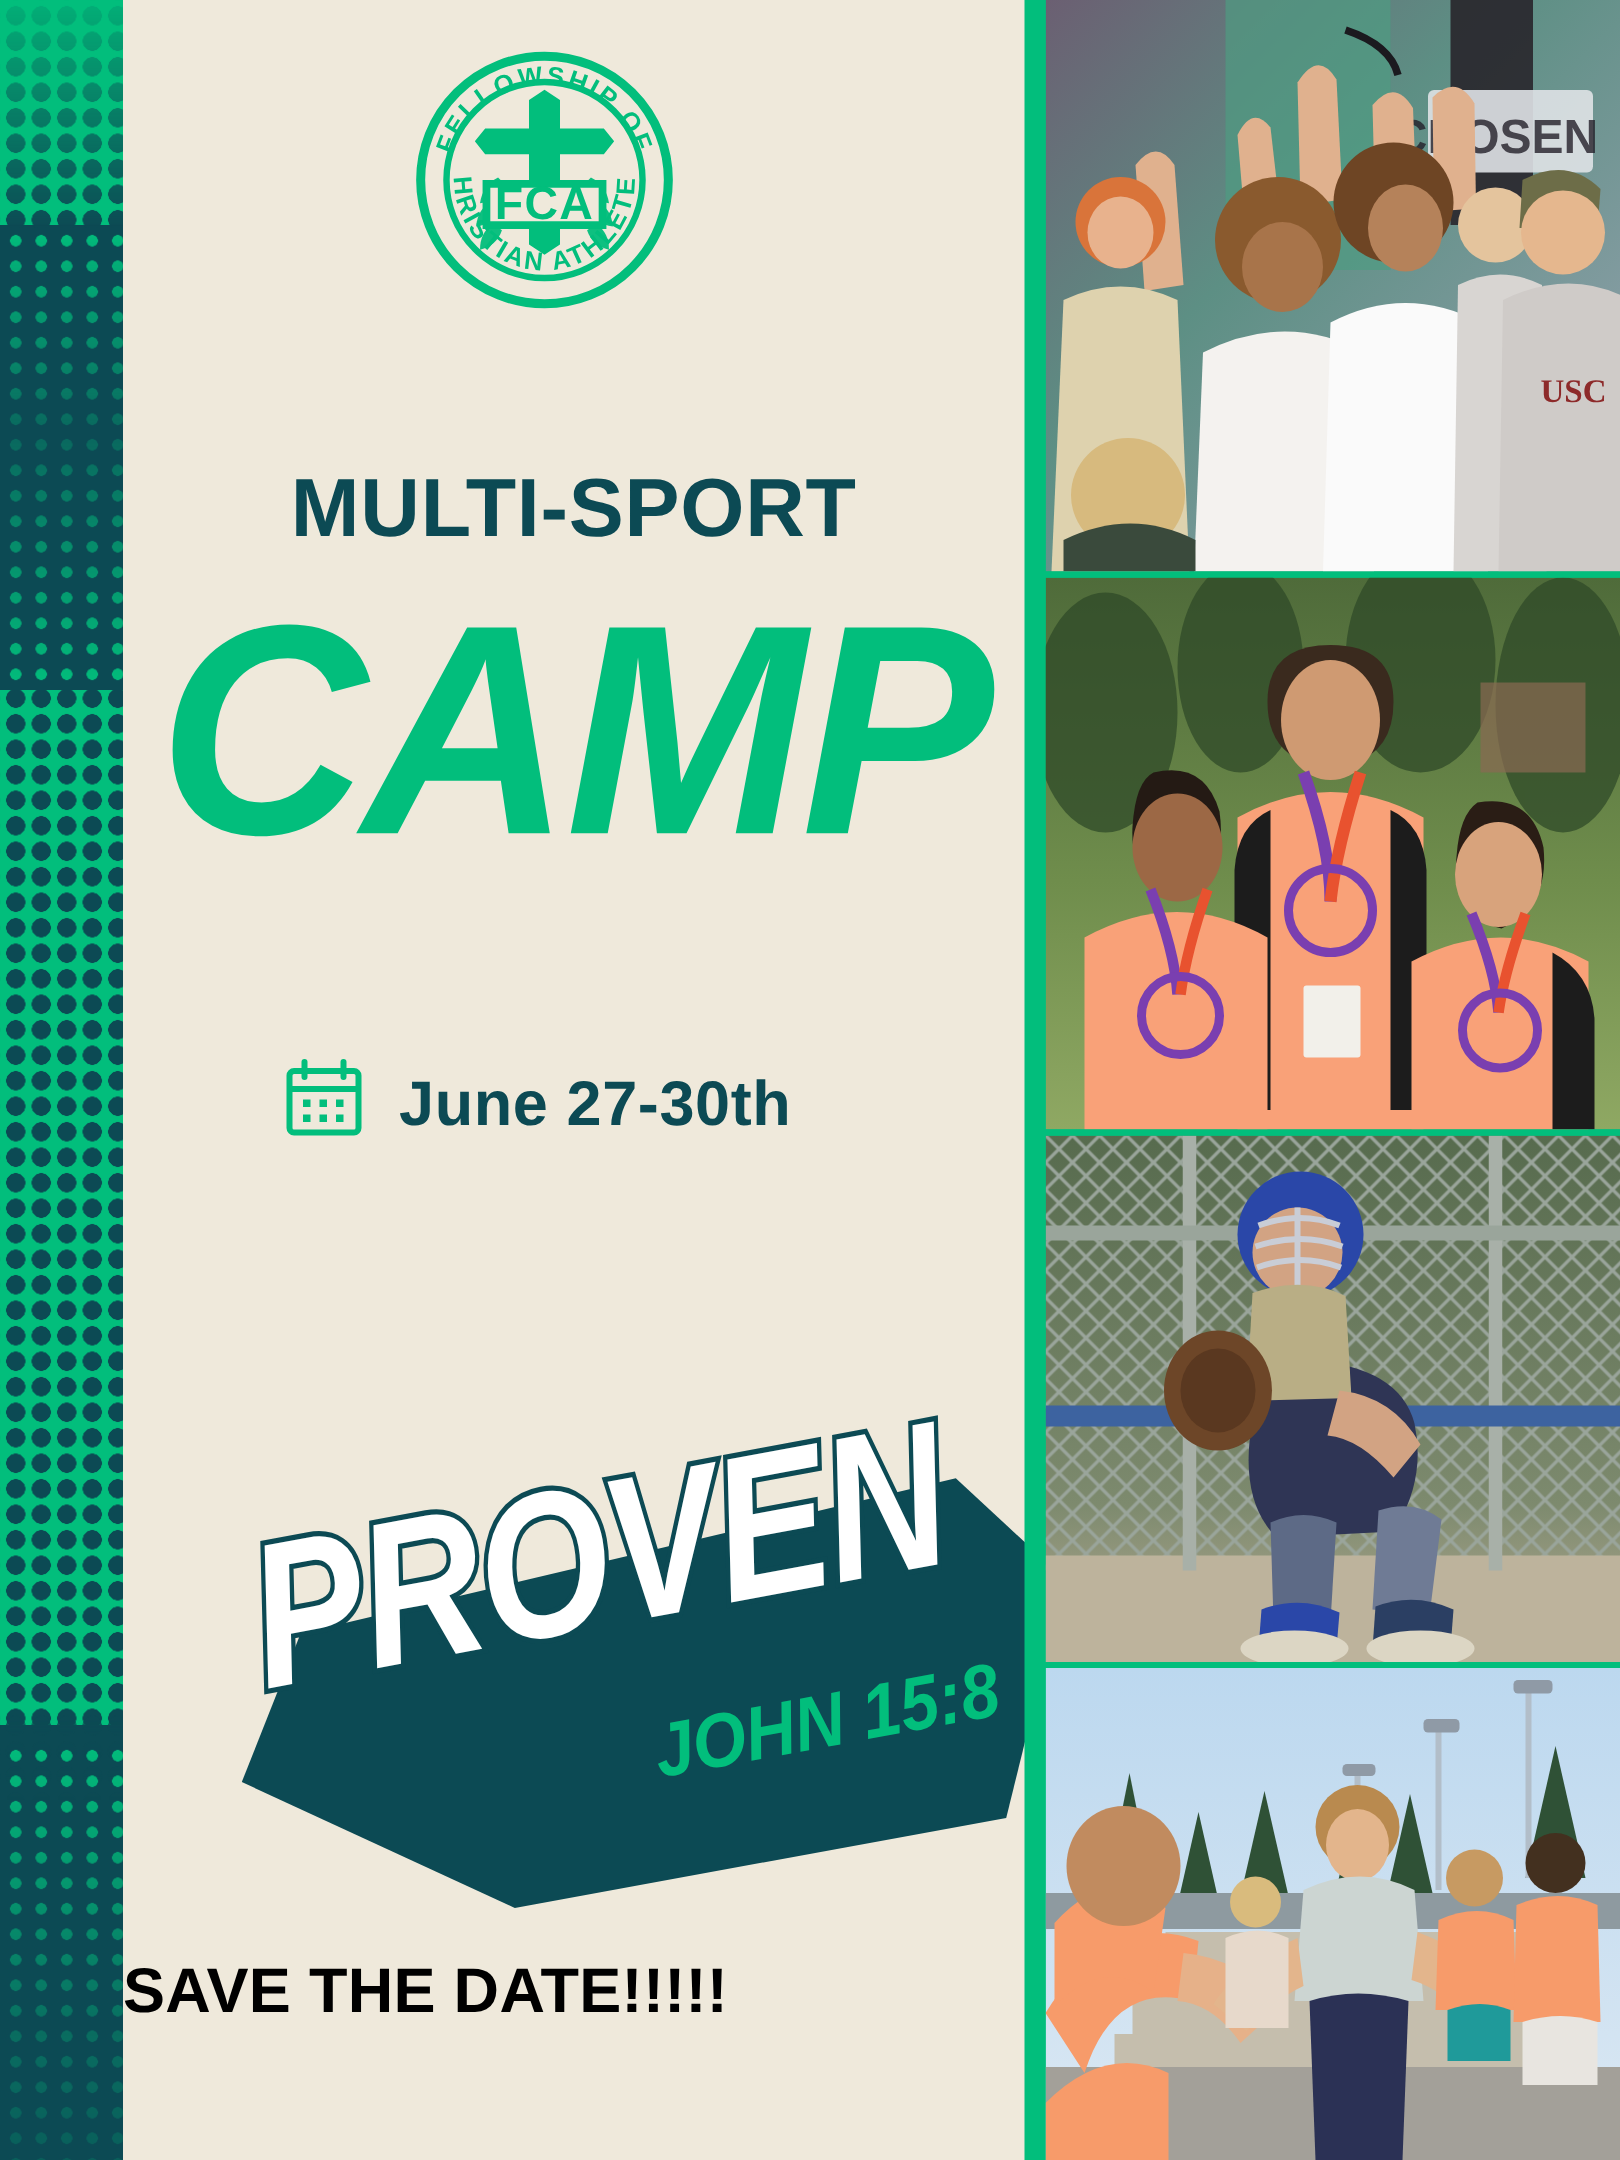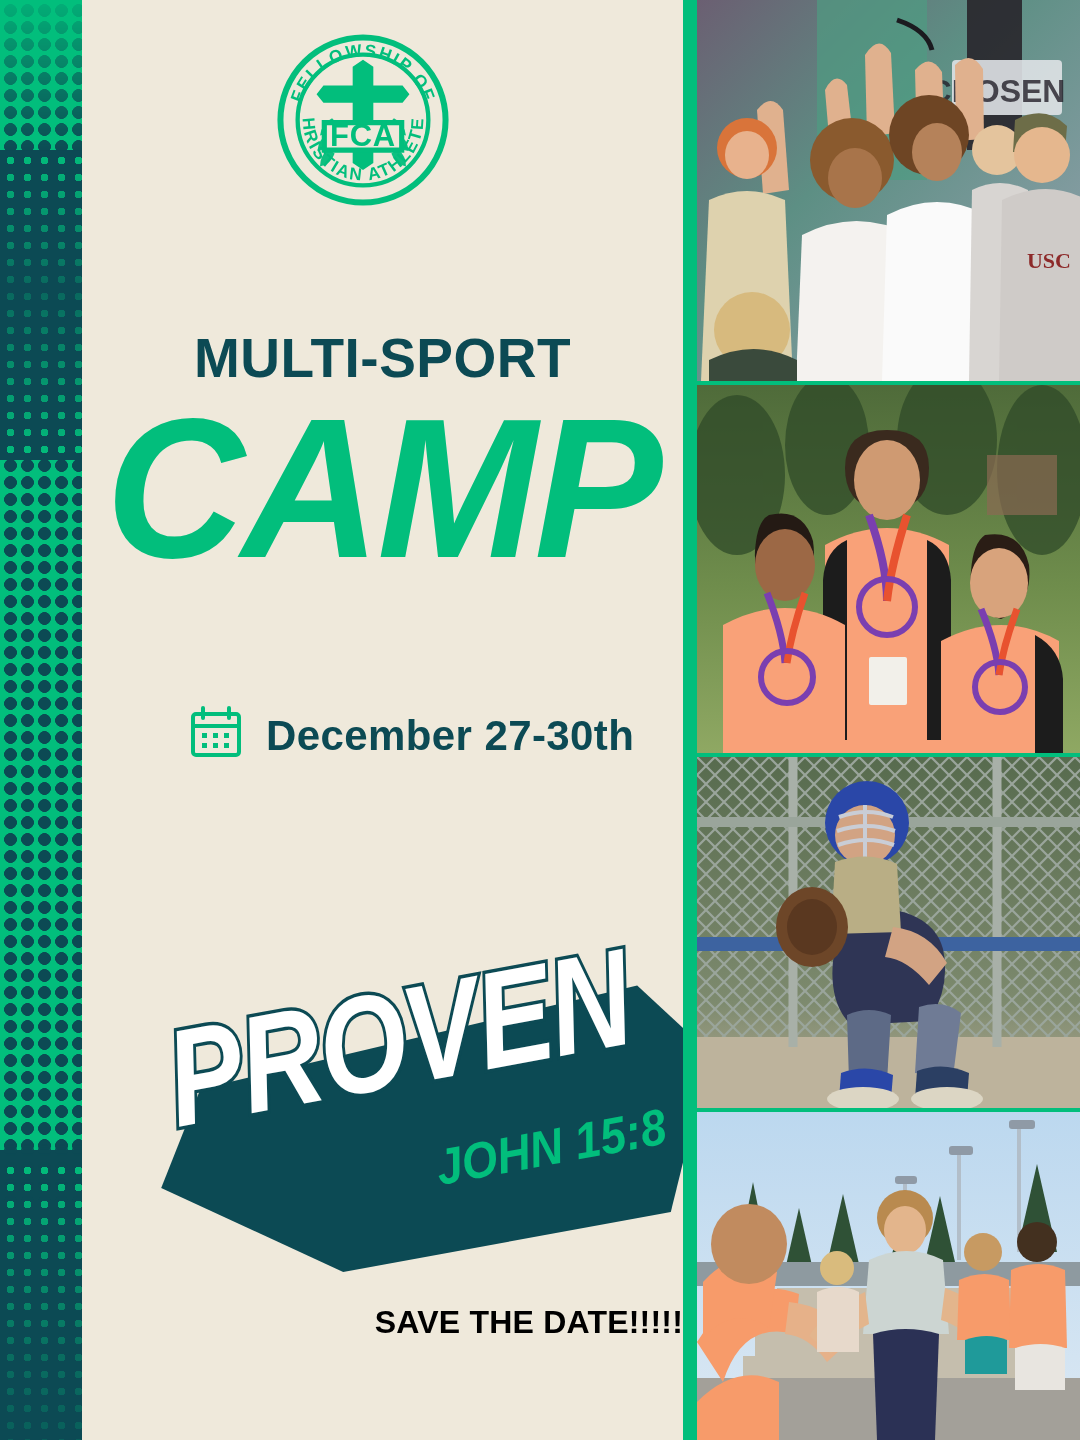--- a/index.html
+++ b/index.html
@@ -96,21 +96,20 @@
   .kicker {
     position: absolute;
     left: 0; top: 311px;
     width: 601px;
     text-align: center;
     font-size: 55px;
     font-weight: 700;
     letter-spacing: 0.5px;
     color: #0c4a54;
     line-height: 1;
-    margin-top: 20px;
   }
   .camp-word {
     position: absolute;
     left: 0; top: 388px;
     width: 601px;
     text-align: center;
     font-size: 175px;
     font-weight: 700;
     font-style: italic;
     color: #02be7c;
@@ -183,22 +182,22 @@
     line-height: 1;
     transform: rotate(-10.5deg) scaleY(1.1);
     transform-origin: left top;
   }
 
   
   .save-date {
     position: absolute;
     left: 0; top: 1306px;
     width: 601px;
-    text-align: right;
-    font-size: 32px;
+    text-align: left;
+    font-size: 42px;
     font-weight: 700;
     color: #000000;
     letter-spacing: 0.2px;
     line-height: 1;
   }
 
   
   .photo-col {
     position: absolute;
     left: 683px; top: 0;
@@ -286,21 +285,21 @@
             <g fill="#02be7c">
               <rect x="12" y="27" width="5" height="5"></rect>
               <rect x="23" y="27" width="5" height="5"></rect>
               <rect x="34" y="27" width="5" height="5"></rect>
               <rect x="12" y="37" width="5" height="5"></rect>
               <rect x="23" y="37" width="5" height="5"></rect>
               <rect x="34" y="37" width="5" height="5"></rect>
             </g>
           </svg>
         </span>
-        <span class="info-text">December 27-30th</span>
+        <span class="info-text">June 27-30th</span>
       </div>
 
 
     </div>
 
     <div class="proven-badge">
       <div class="proven-shape"></div>
       <div class="proven-text">PROVEN</div>
       <div class="proven-ref">JOHN 15:8</div>
     </div>

